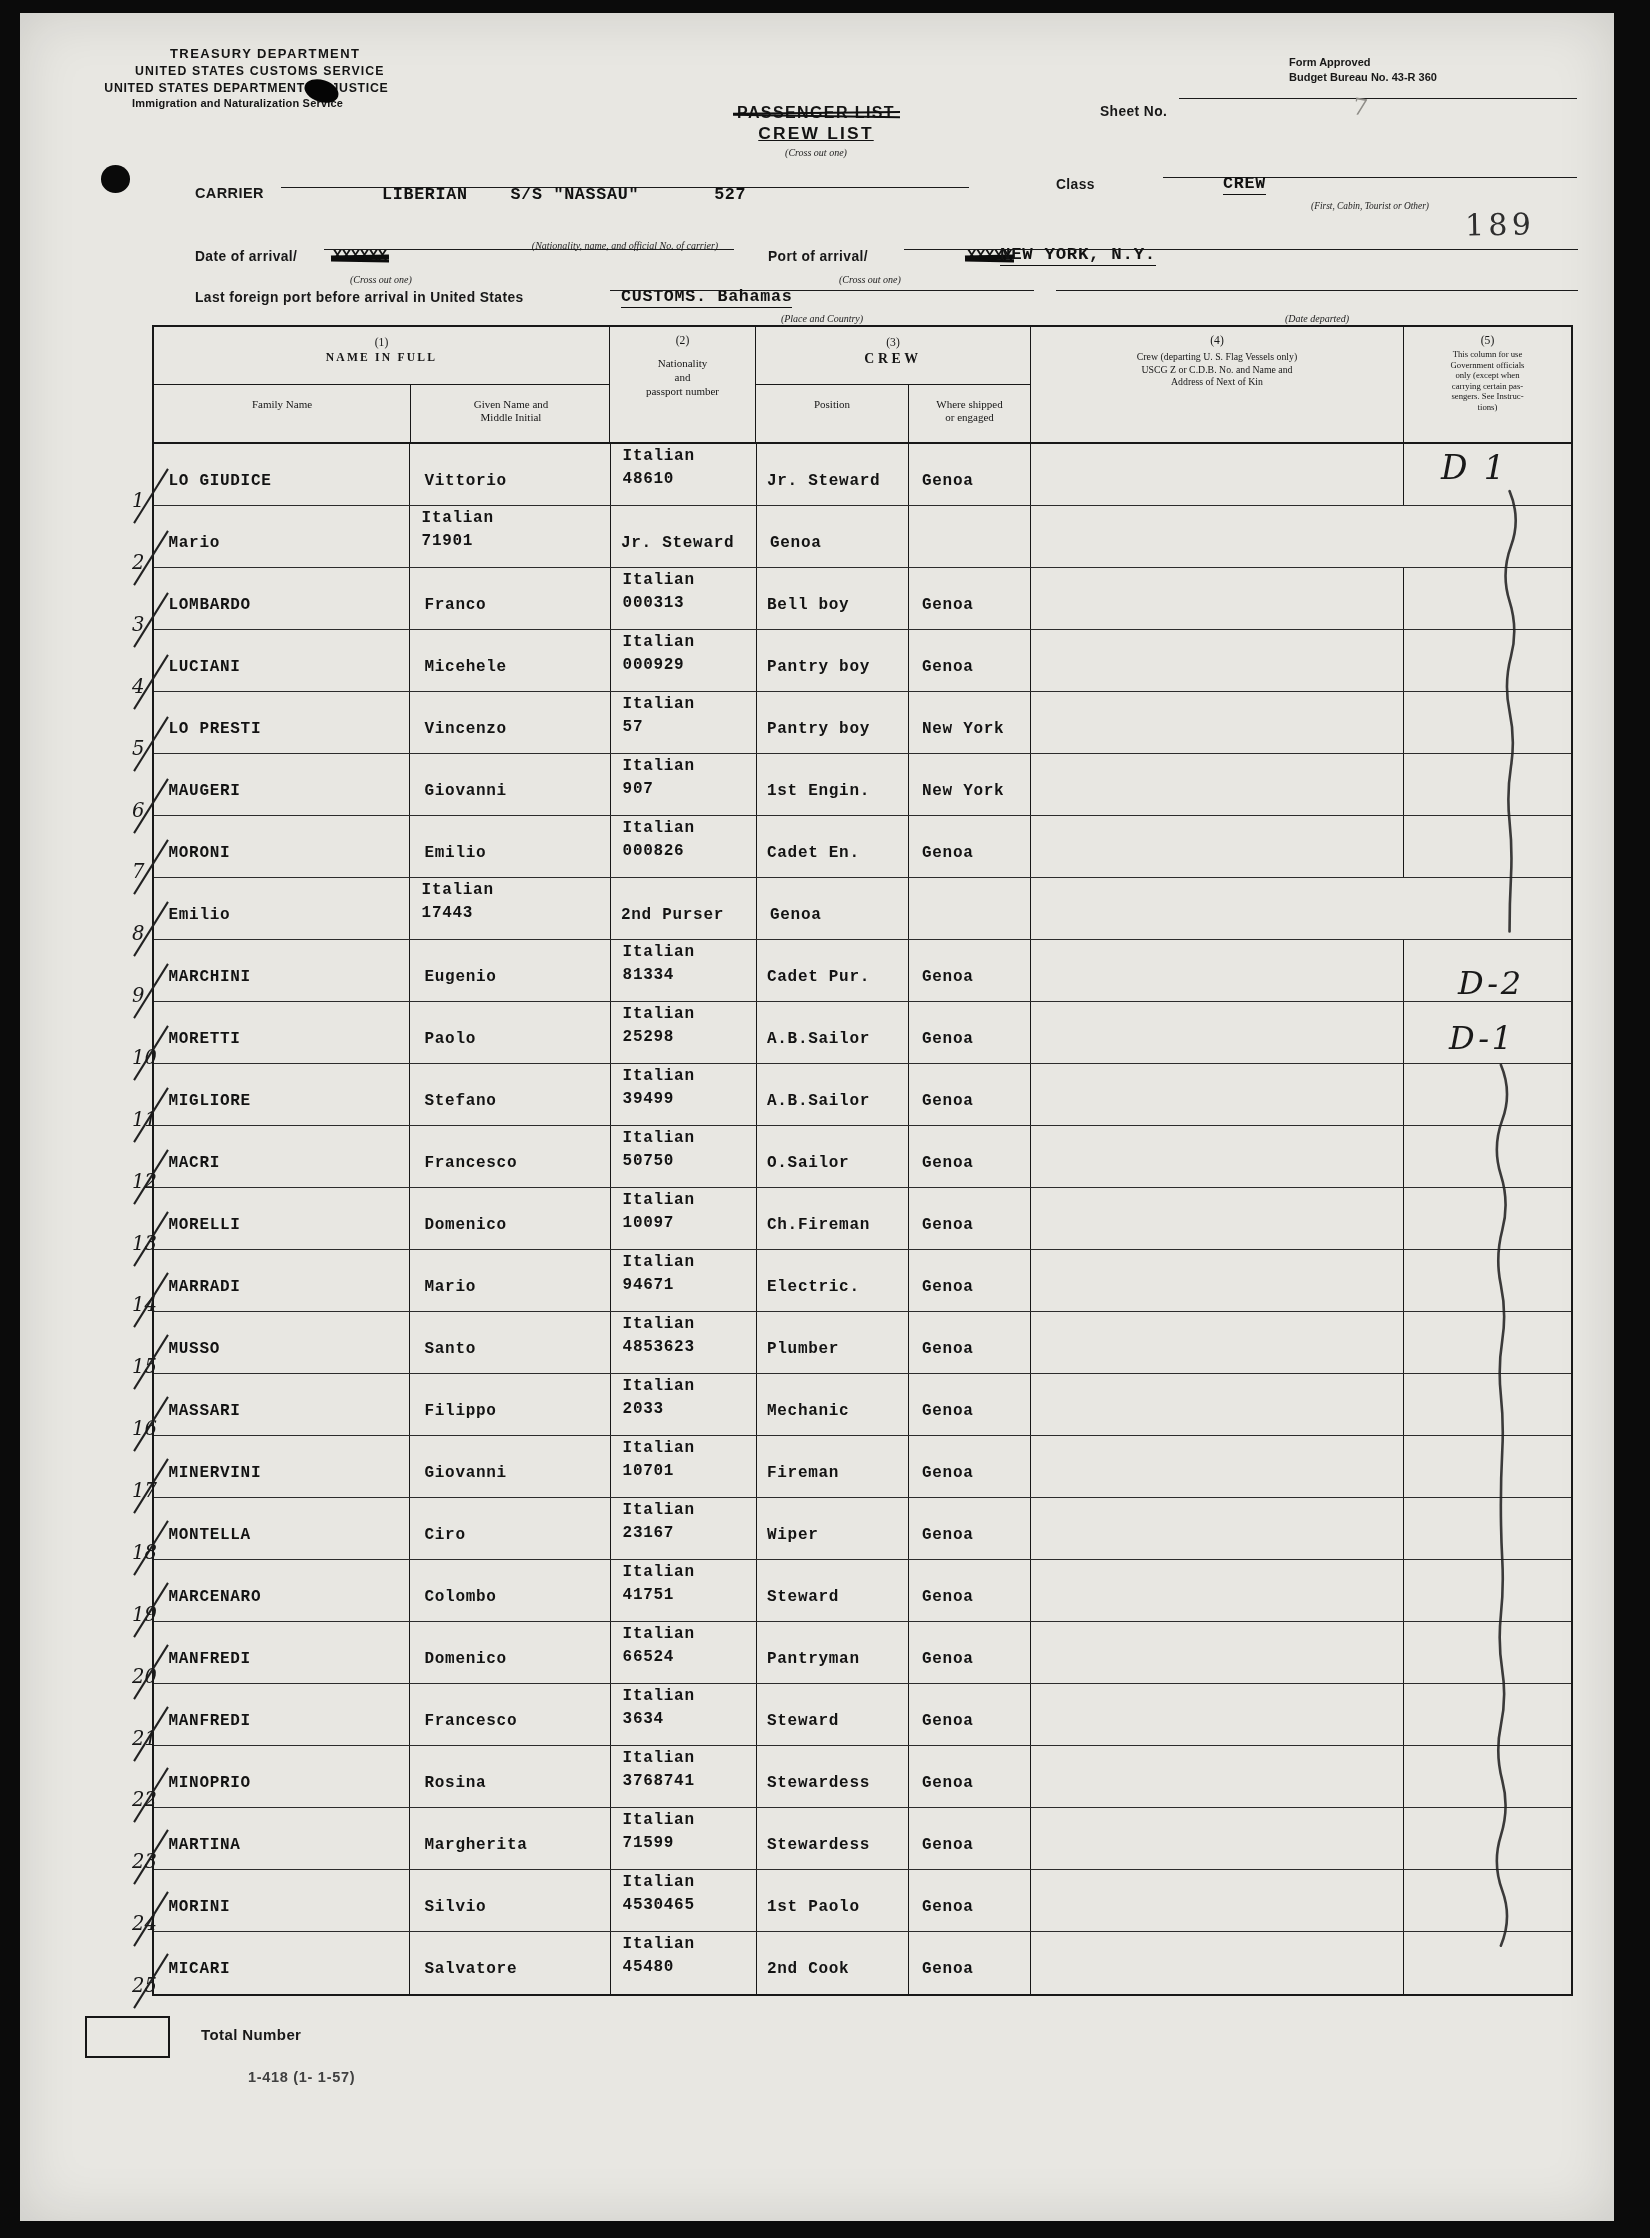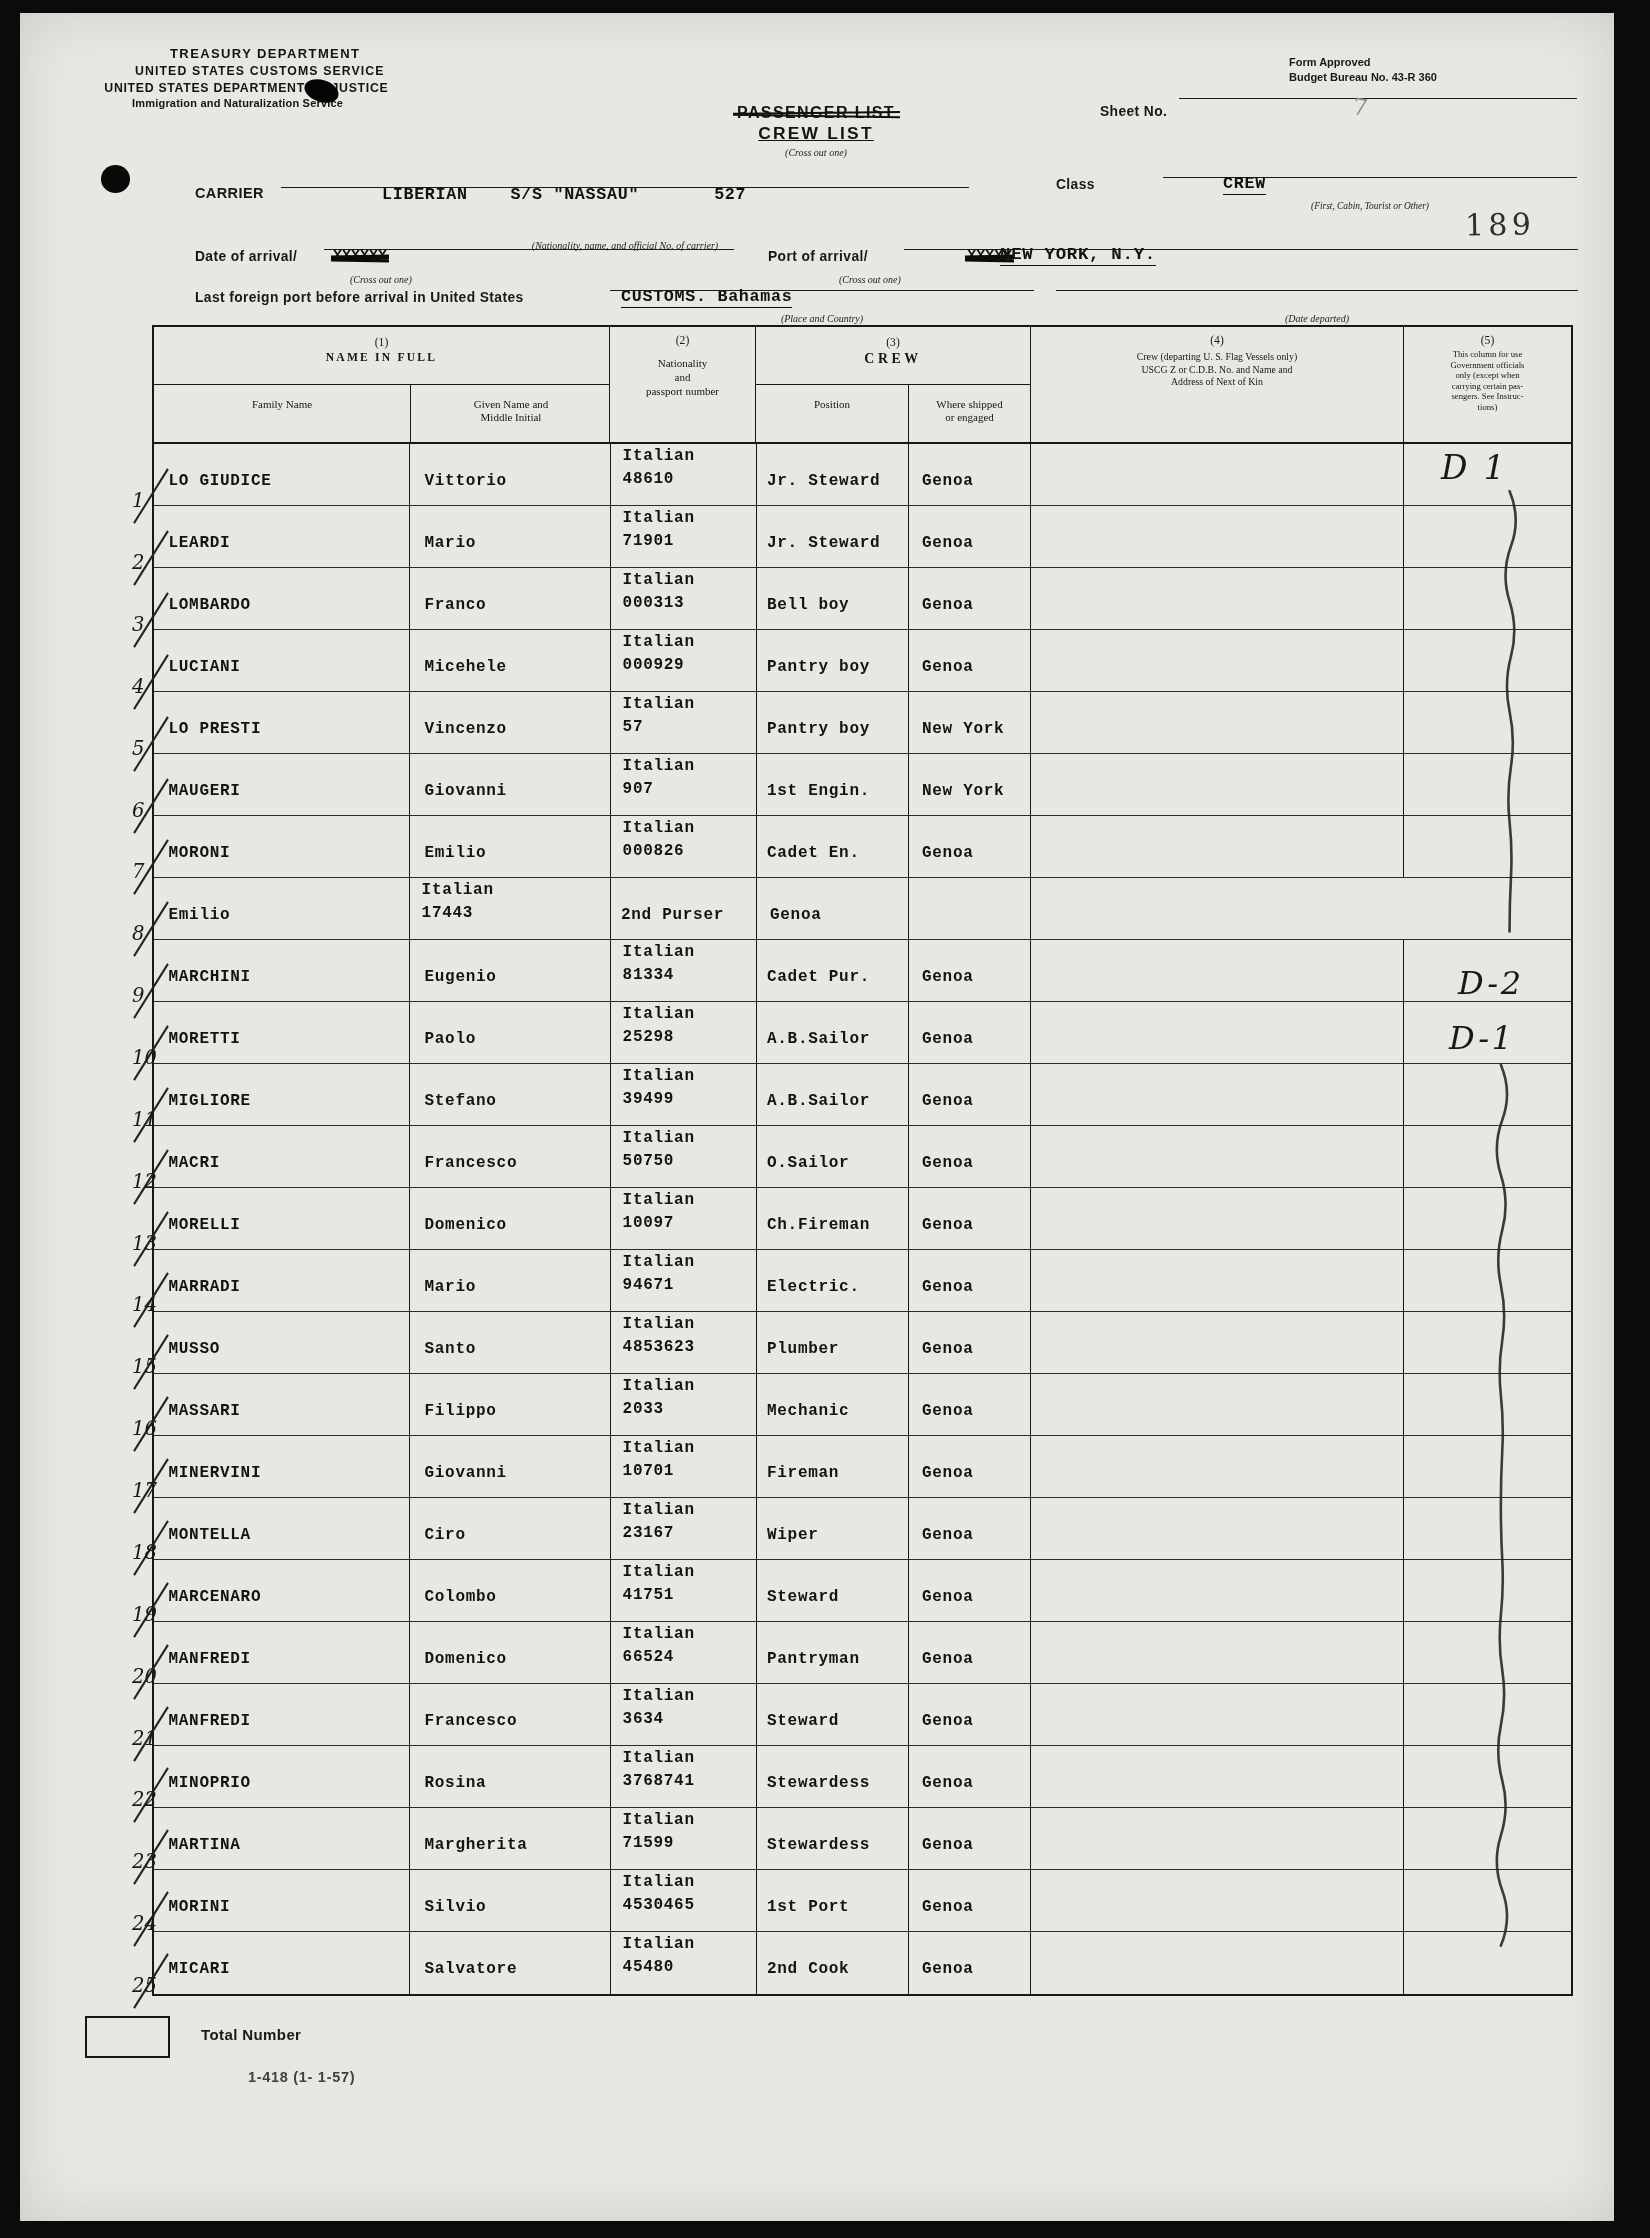--- a/index.html
+++ b/index.html
@@ -224,23 +224,20 @@
           <div class="c-pos">
             <span class="ct">Jr. Steward</span>
           </div>
           <div class="c-where">
             <span class="ct">Genoa</span>
           </div>
           <div class="c-kin"></div>
           <div class="c-gov"></div>
         </div>
         <div class="trow">
-          <div class="c-family">
-            <span class="ct">LEARDI</span>
-          </div>
           <div class="c-given">
             <span class="ct">Mario</span>
           </div>
           <div class="c-nat">
             <span class="ct nat">Italian</span>
             <span class="ct pass">71901</span>
           </div>
           <div class="c-pos">
             <span class="ct">Jr. Steward</span>
           </div>
@@ -672,21 +669,21 @@
             <span class="ct">MORINI</span>
           </div>
           <div class="c-given">
             <span class="ct">Silvio</span>
           </div>
           <div class="c-nat">
             <span class="ct nat">Italian</span>
             <span class="ct pass">4530465</span>
           </div>
           <div class="c-pos">
-            <span class="ct">1st Port</span>
+            <span class="ct">1st Paolo</span>
           </div>
           <div class="c-where">
             <span class="ct">Genoa</span>
           </div>
           <div class="c-kin"></div>
           <div class="c-gov"></div>
         </div>
         <div class="trow">
           <div class="c-family">
             <span class="ct">MICARI</span>

